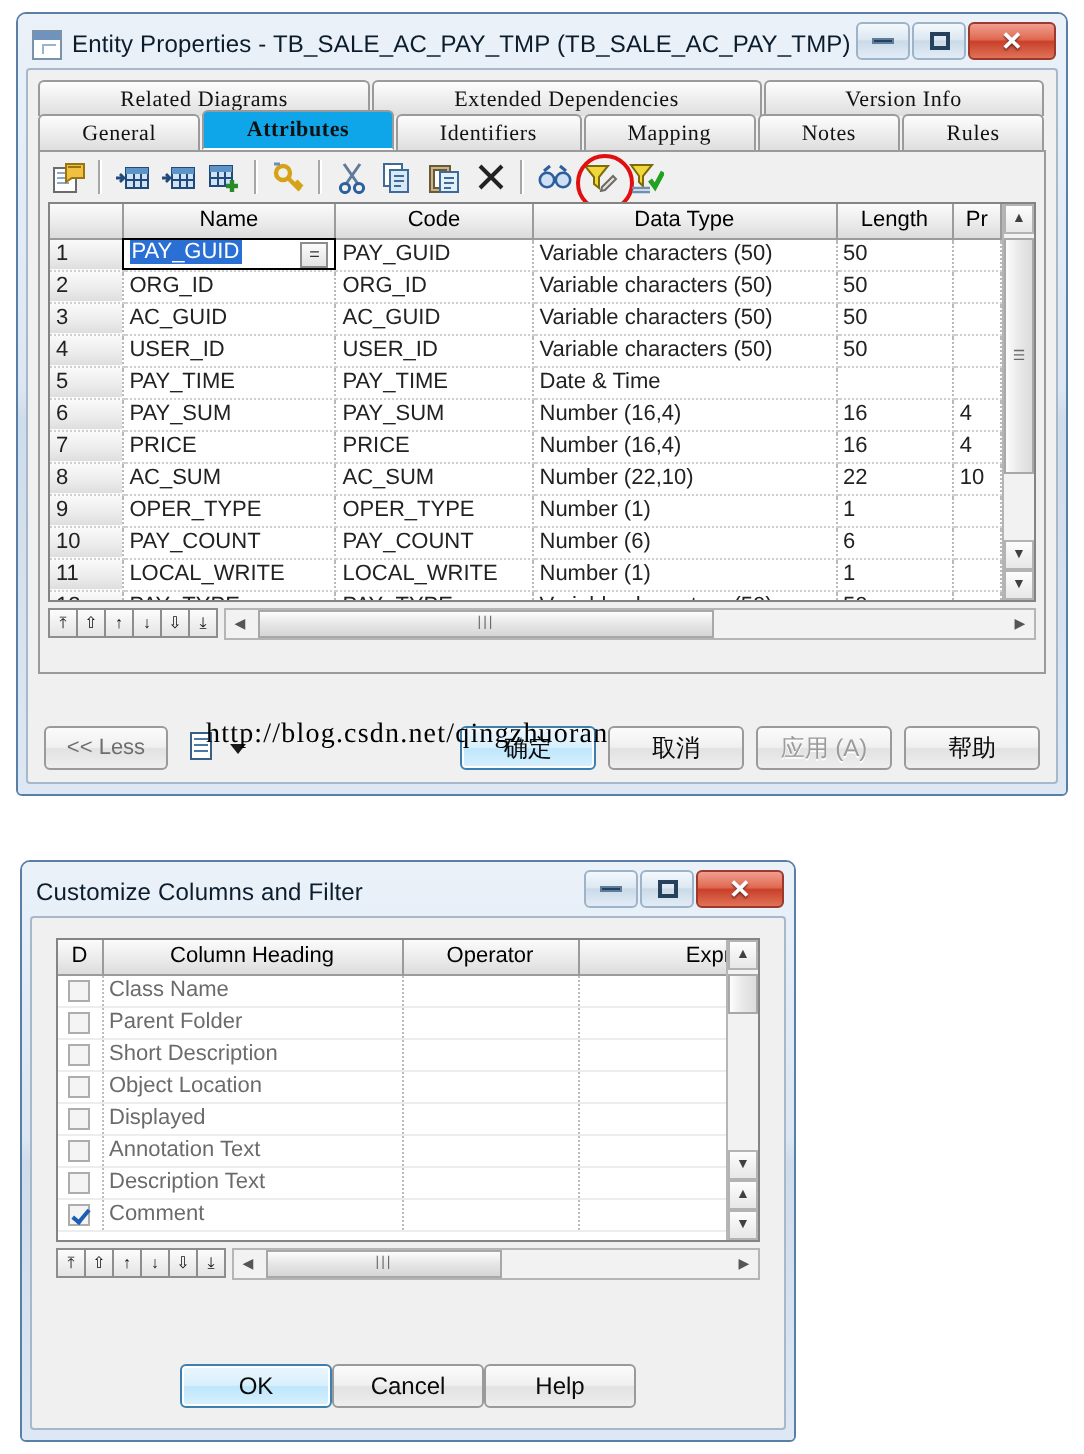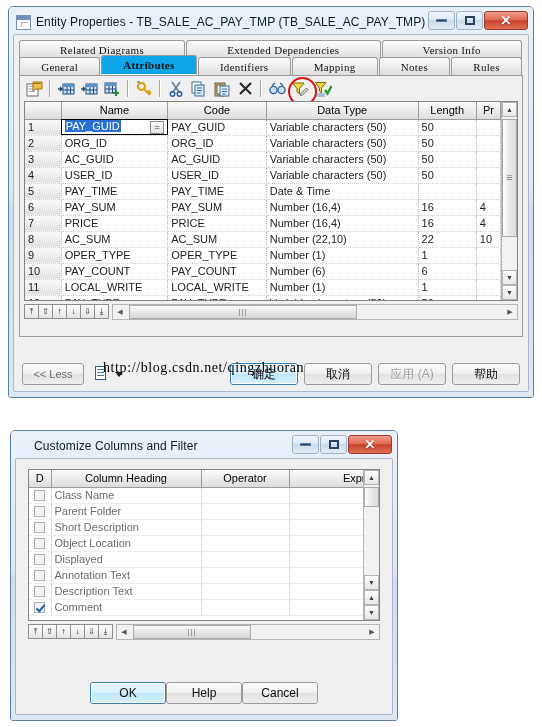--- a/index.html
+++ b/index.html
@@ -708,21 +708,21 @@
     </div>
   </div>
 </div>
 
 <div class="watermark">http://blog.csdn.net/qingzhuoran</div>
 
 <div class="win" id="customize-win">
   <div class="win-frame">
 
     <div class="titlebar">
-      <div class="title-text" style="margin-left:16px">Customize Columns and Filter</div>
+      <div class="title-text" style="margin-left:0">Customize Columns and Filter</div>
       <div class="win-btns">
         <div class="wbtn">
             <span class="min-glyph"></span>
           </div>
         <div class="wbtn">
             <span class="max-glyph"></span>
           </div>
         <div class="wbtn close">
             <span class="x-glyph">✕</span>
           </div>
@@ -824,19 +824,19 @@
           <div class="hsb-arrow">◀</div>
           <div class="hsb-track">
             <div class="hsb-thumb" style="left:2px;width:118px;">|||</div>
           </div>
           <div class="hsb-arrow">▶</div>
         </div>
       </div>
 
       <div class="cust-footer">
         <div class="btn default">OK</div>
+        <div class="btn">Cancel</div>
         <div class="btn">Help</div>
-        <div class="btn">Cancel</div>
       </div>
 
     </div>
   </div>
 </div>
 
 </body></html>

